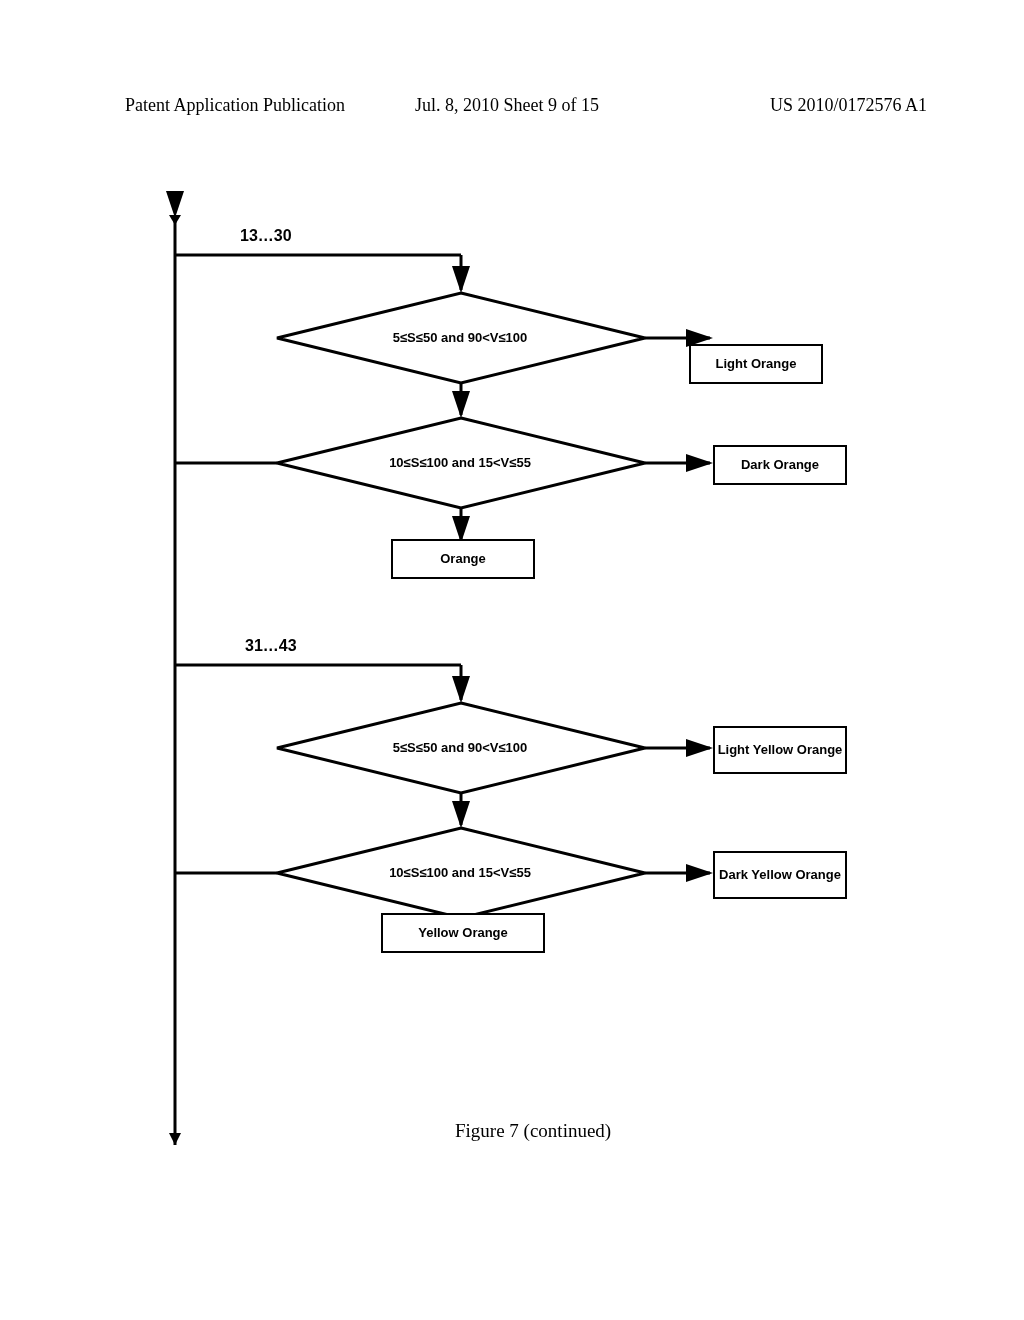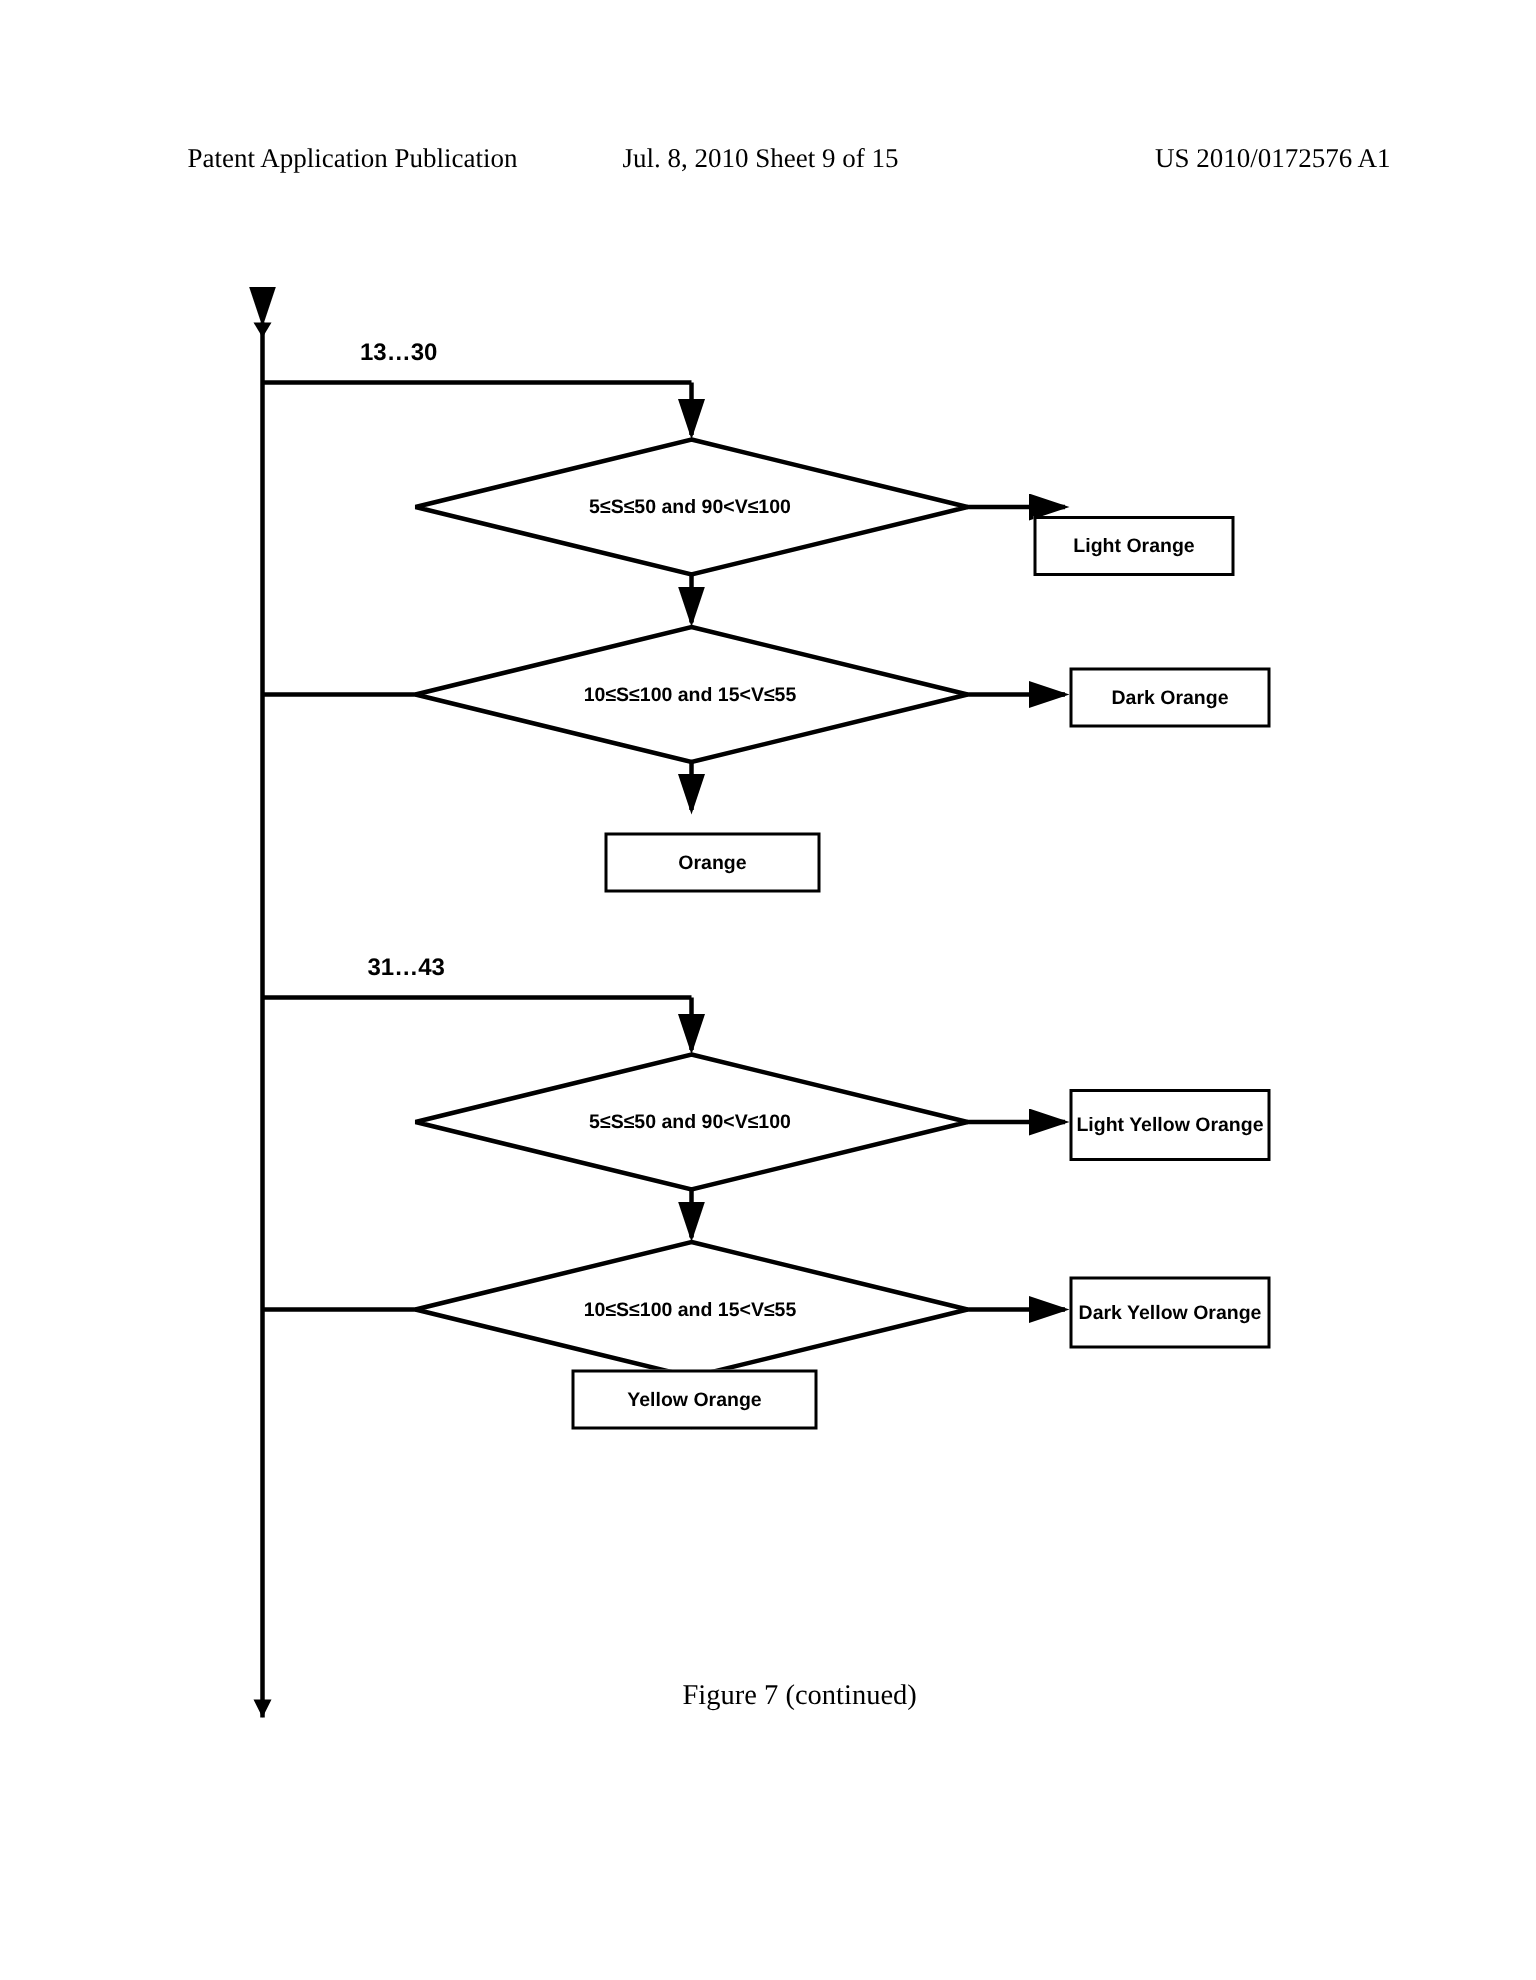--- a/index.html
+++ b/index.html
@@ -132,21 +132,21 @@
 <div class="diamond-label" style="top:115px;">5≤S≤50 and 90&lt;V≤100</div>
 <div class="diamond-label" style="top:240px;">10≤S≤100 and 15&lt;V≤55</div>
 
 
 <div class="diamond-label" style="top:525px;">5≤S≤50 and 90&lt;V≤100</div>
 <div class="diamond-label" style="top:650px;">10≤S≤100 and 15&lt;V≤55</div>
 
 
 <div class="result-box" style="left:534px; top:105px; width:130px; height:36px;margin-top:24px;">Light Orange</div>
 <div class="result-box" style="left:558px; top:230px; width:130px; height:36px;">Dark Orange</div>
-<div class="result-box" style="left:236px; top:340px; width:140px; height:36px;margin-left:12px;">Orange</div>
+<div class="result-box" style="left:236px; top:324px; width:140px; height:36px;">Orange</div>
 
 
 <div class="result-box" style="left:558px; top:636px; width:130px; height:44px;">Dark Yellow Orange</div>
 <div class="result-box" style="left:558px; top:511px; width:130px; height:44px;">Light Yellow Orange</div>
 <div class="result-box" style="left:226px; top:698px; width:160px; height:36px;">Yellow Orange</div>
 
 <div class="caption">Figure 7 (continued)</div>
 
 </div>
 

